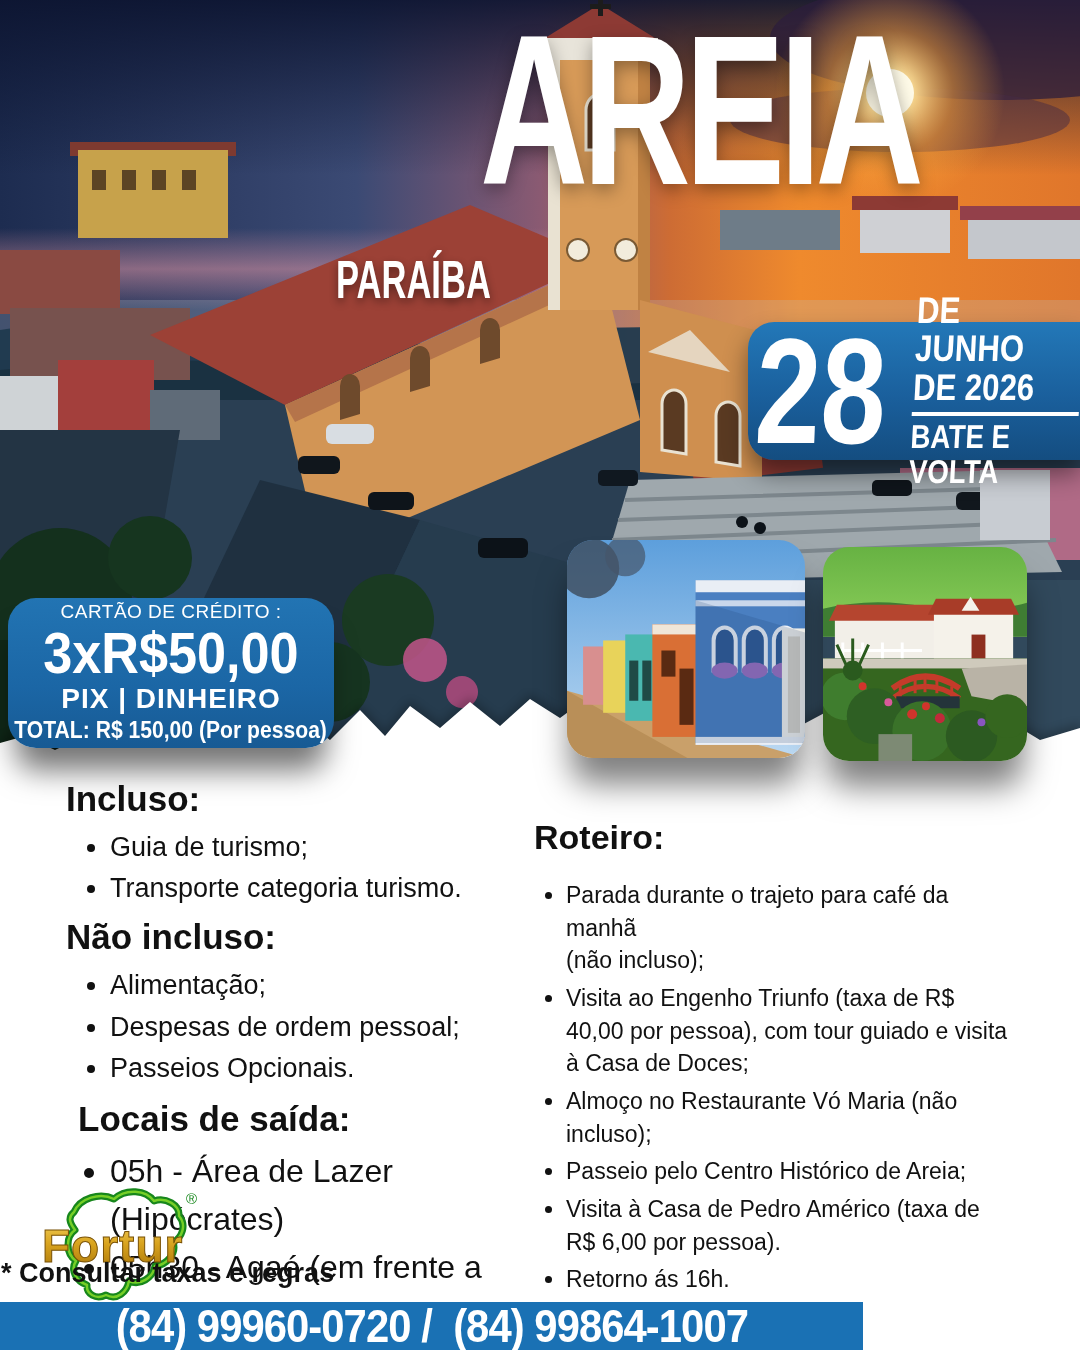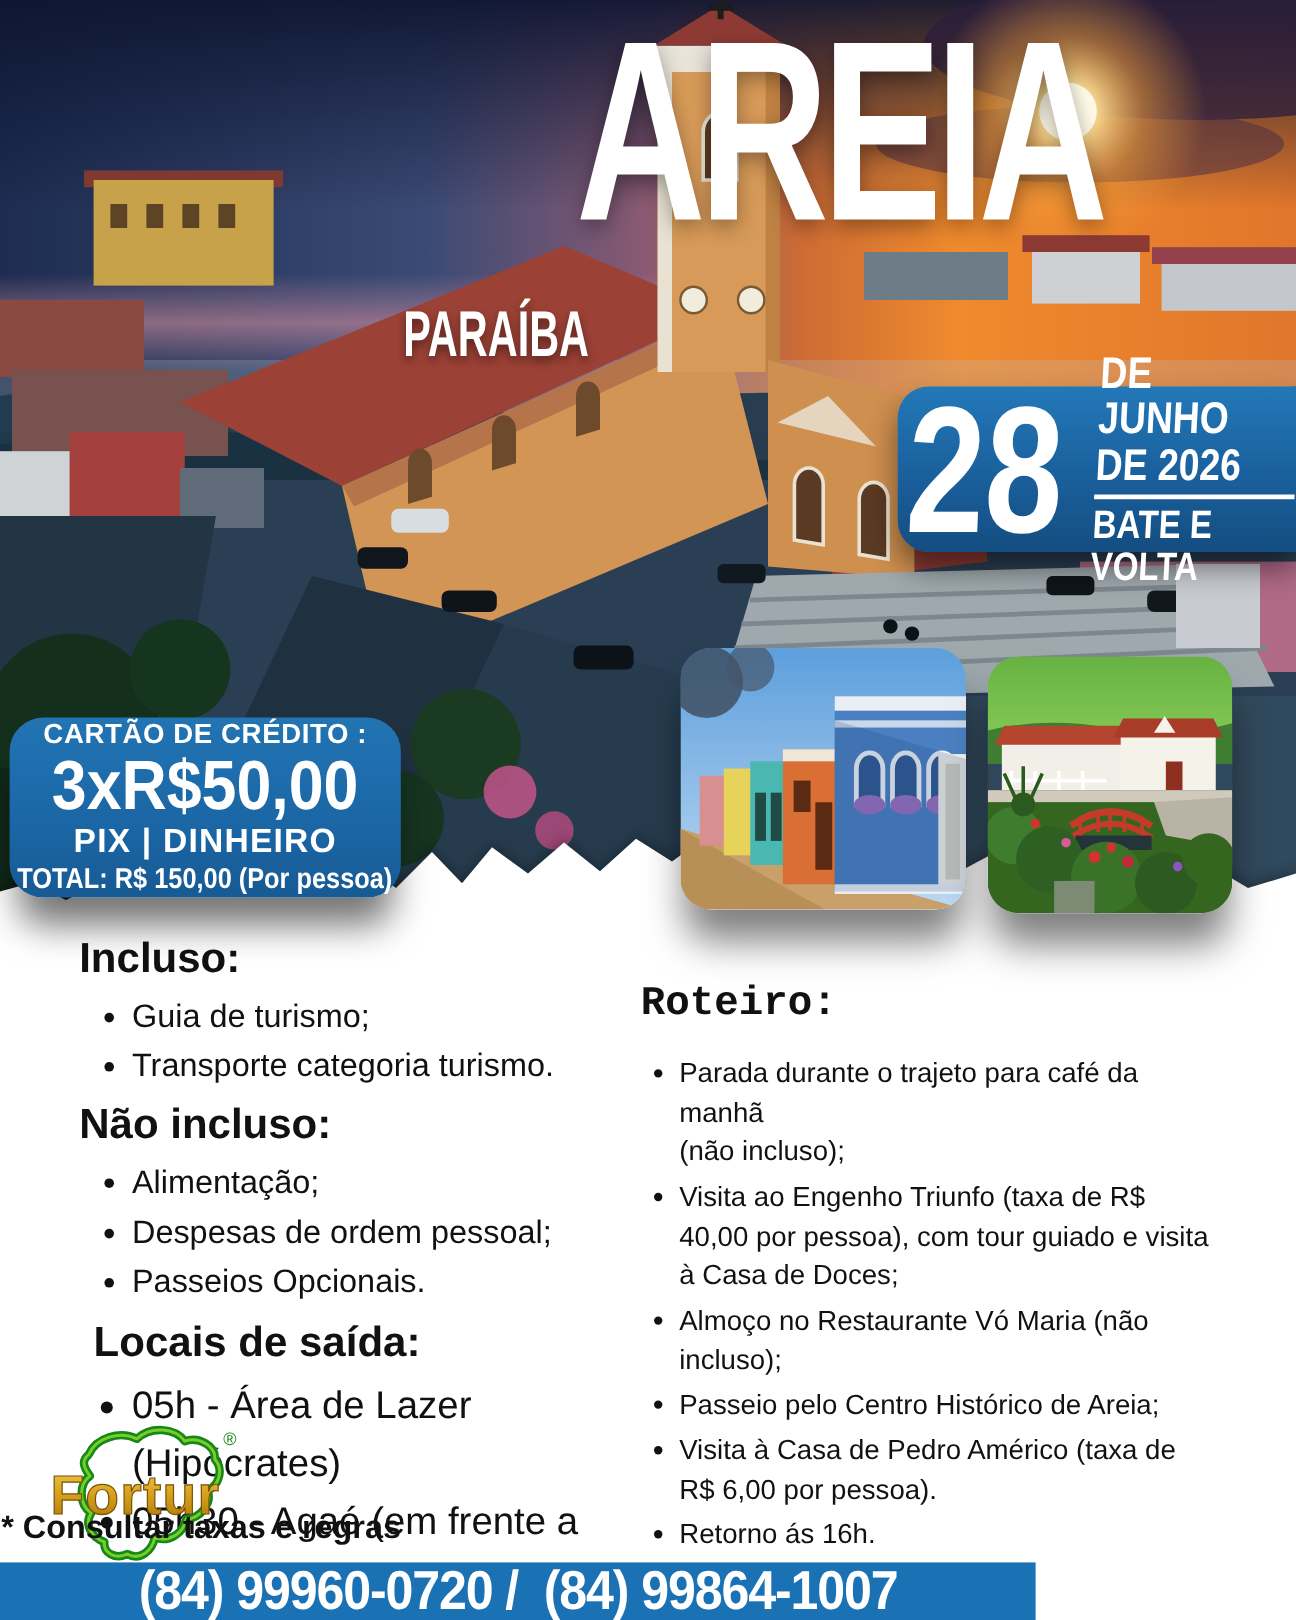--- a/index.html
+++ b/index.html
@@ -34,21 +34,21 @@
   .badge-col{flex:1;margin-left:-10px;display:flex;flex-direction:column;transform:skewX(-3deg);}
   .badge-line{font-size:37px;font-weight:900;line-height:1.04;transform:scaleX(.84);transform-origin:left;}
   .badge-divider{width:100%;height:4px;background:#fff;margin:5px 0 4px;}
   .badge-line3{font-size:33px;font-weight:900;line-height:1.04;transform:scaleX(.84);transform-origin:left;}
 
   
   .price-box{position:absolute;left:8px;top:598px;width:326px;height:150px;z-index:4;
              background:linear-gradient(180deg,#2274b3 0%,#1b66a5 60%,#175a94 100%);
              border-radius:28px;color:#fff;display:flex;flex-direction:column;align-items:center;
              justify-content:center;box-shadow:0 30px 30px -8px rgba(0,0,0,.55);}
-  .pb-label{font-size:23px;font-weight:700;letter-spacing:.5px;}
+  .pb-label{font-size:19px;font-weight:400;letter-spacing:.5px;}
   .pb-main{font-size:58px;font-weight:900;line-height:1.05;transform:scaleX(.9);}
   .pb-methods{font-size:28px;font-weight:900;letter-spacing:1px;line-height:1.1;}
   .pb-total{font-size:24px;font-weight:900;white-space:nowrap;transform:scaleX(.88);line-height:1.2;margin-top:2px;}
 
   
   .photo-card{position:absolute;z-index:3;border-radius:26px;overflow:hidden;
               box-shadow:0 30px 32px -4px rgba(0,0,0,.5);}
   .photo1{left:567px;top:540px;width:238px;height:218px;}
   .photo2{left:823px;top:547px;width:204px;height:214px;}
   .photo-card svg{width:100%;height:100%;display:block;}
@@ -57,21 +57,21 @@
   .content{position:absolute;left:0;top:772px;width:1080px;z-index:3;}
   .col-left{position:absolute;left:62px;top:4px;width:466px;}
   .col-right{position:absolute;left:534px;top:46px;width:476px;}
   .h-big{font-size:35px;font-weight:800;margin:4px;line-height:1.1;}
   .h-locais{padding-left:12px;margin-top:10px;}
   .h-nao{margin-top:8px;}
   .col-left ul{margin:8px 0 8px;padding-left:48px;}
   .col-left li{font-size:27px;line-height:1.55;}
   .locais-ul li{font-size:32px;line-height:1.5;}
   .retorno{font-size:26px;margin:2px 0 0 14px;}
-  .h-roteiro{font-size:34px;font-weight:800;margin:0;font-family:Liberation Mono, monospace;}
+  .h-roteiro{font-size:34px;font-weight:800;margin:0;}
   .col-right ul{margin:22px 0 0;padding-left:32px;}
   .col-right li{font-size:23px;line-height:1.42;margin:5px 0;}
   .pre{white-space:pre-line;}
 
   
   .fortur-logo{position:absolute;left:34px;top:1180px;width:182px;height:128px;z-index:3;}
   .fortur-logo svg{width:100%;height:100%;display:block;}
   .note{position:absolute;left:1px;top:1258px;width:1010px;text-align:left;
         font-size:27px;font-weight:800;z-index:3;}
   .bottom-bar{position:absolute;left:0;top:1302px;width:863px;height:48px;background:#1a71b4;

